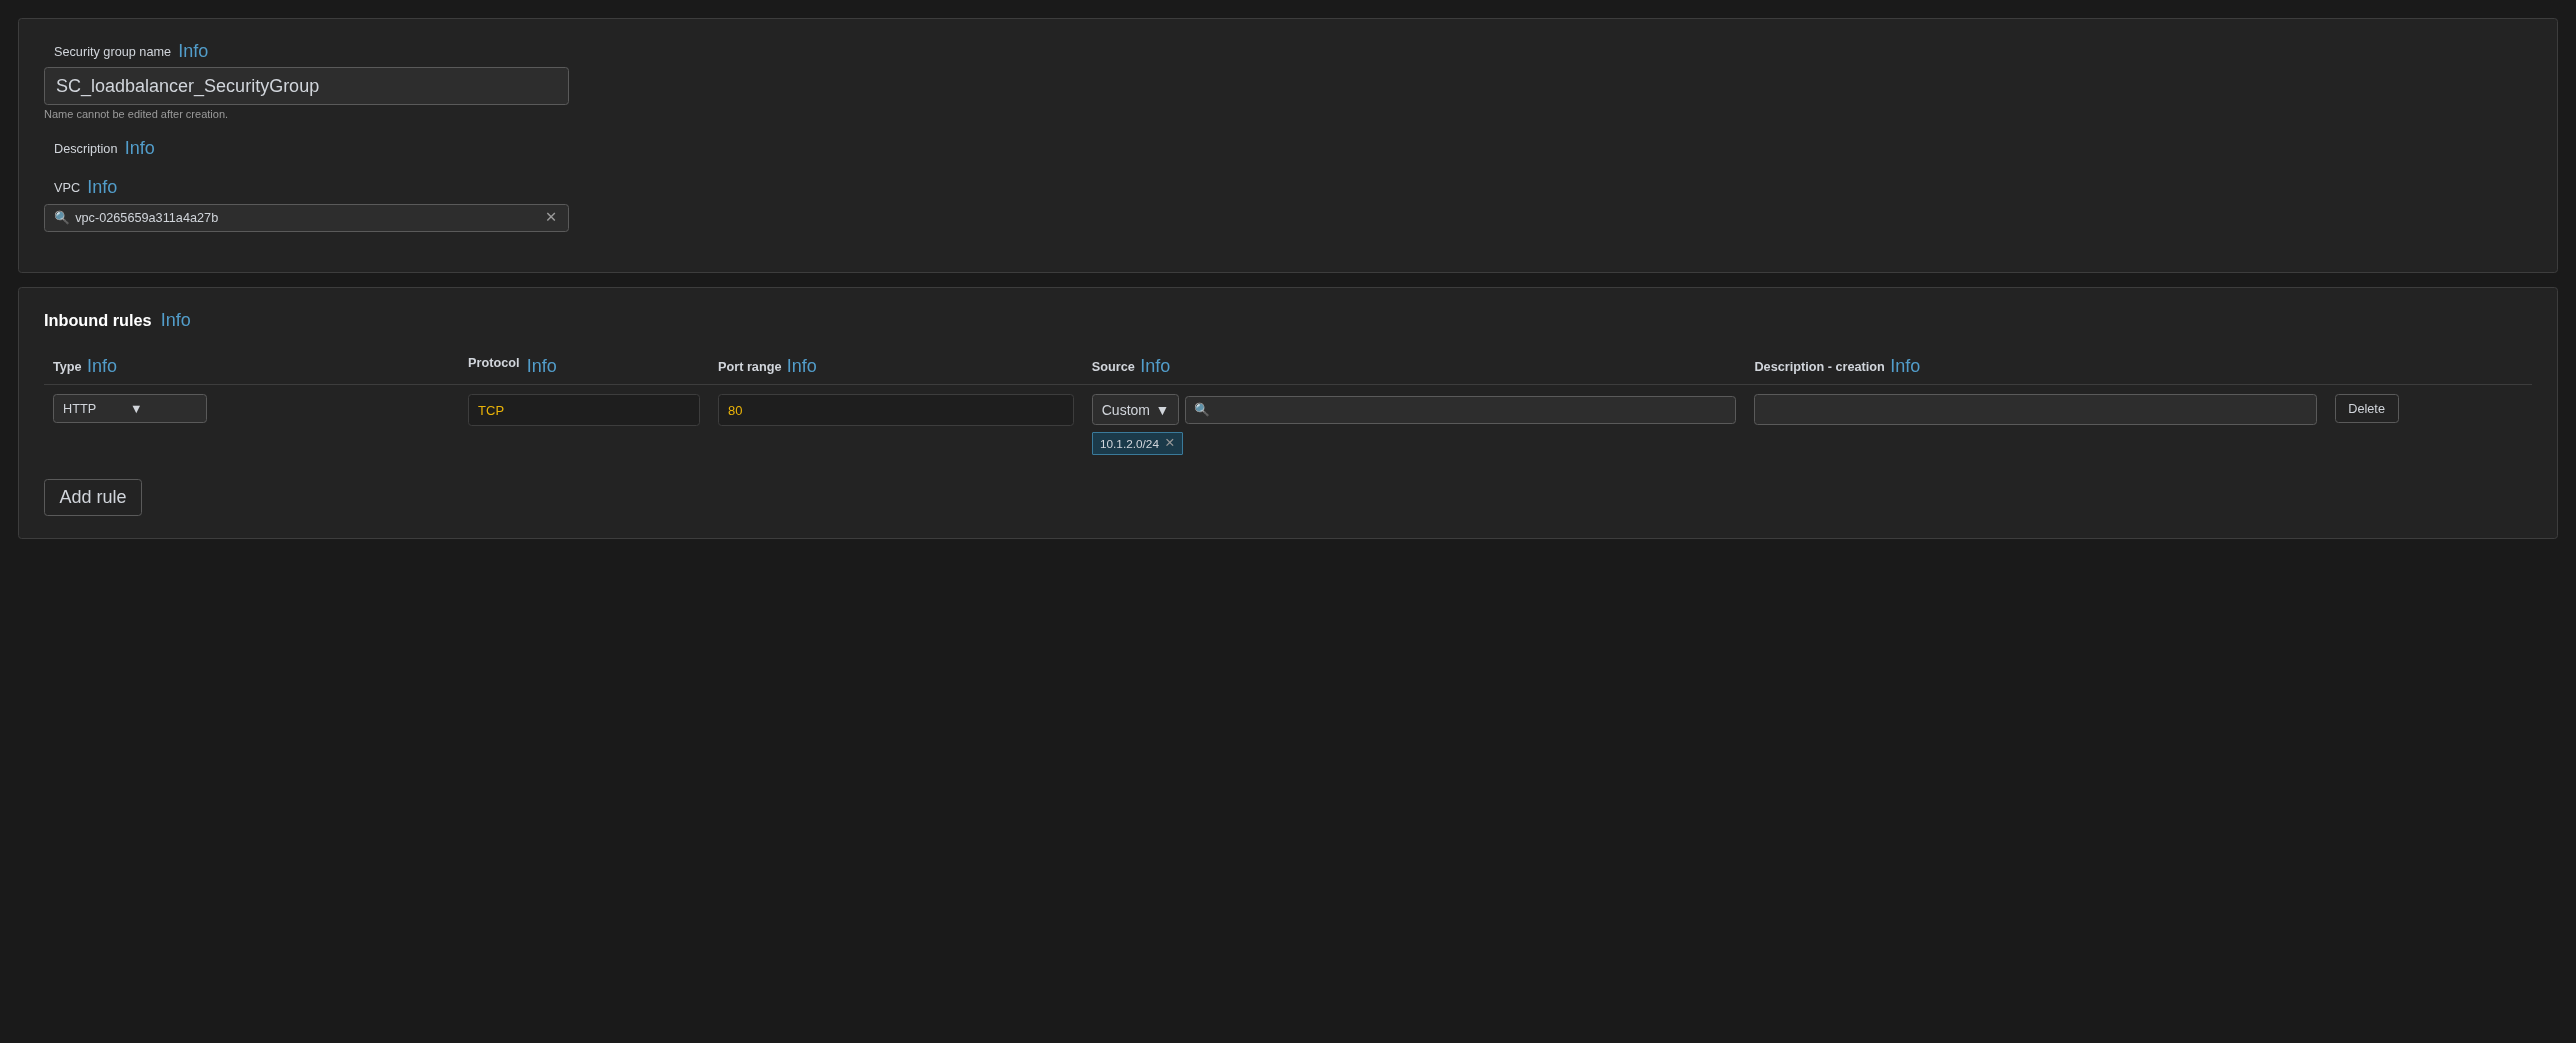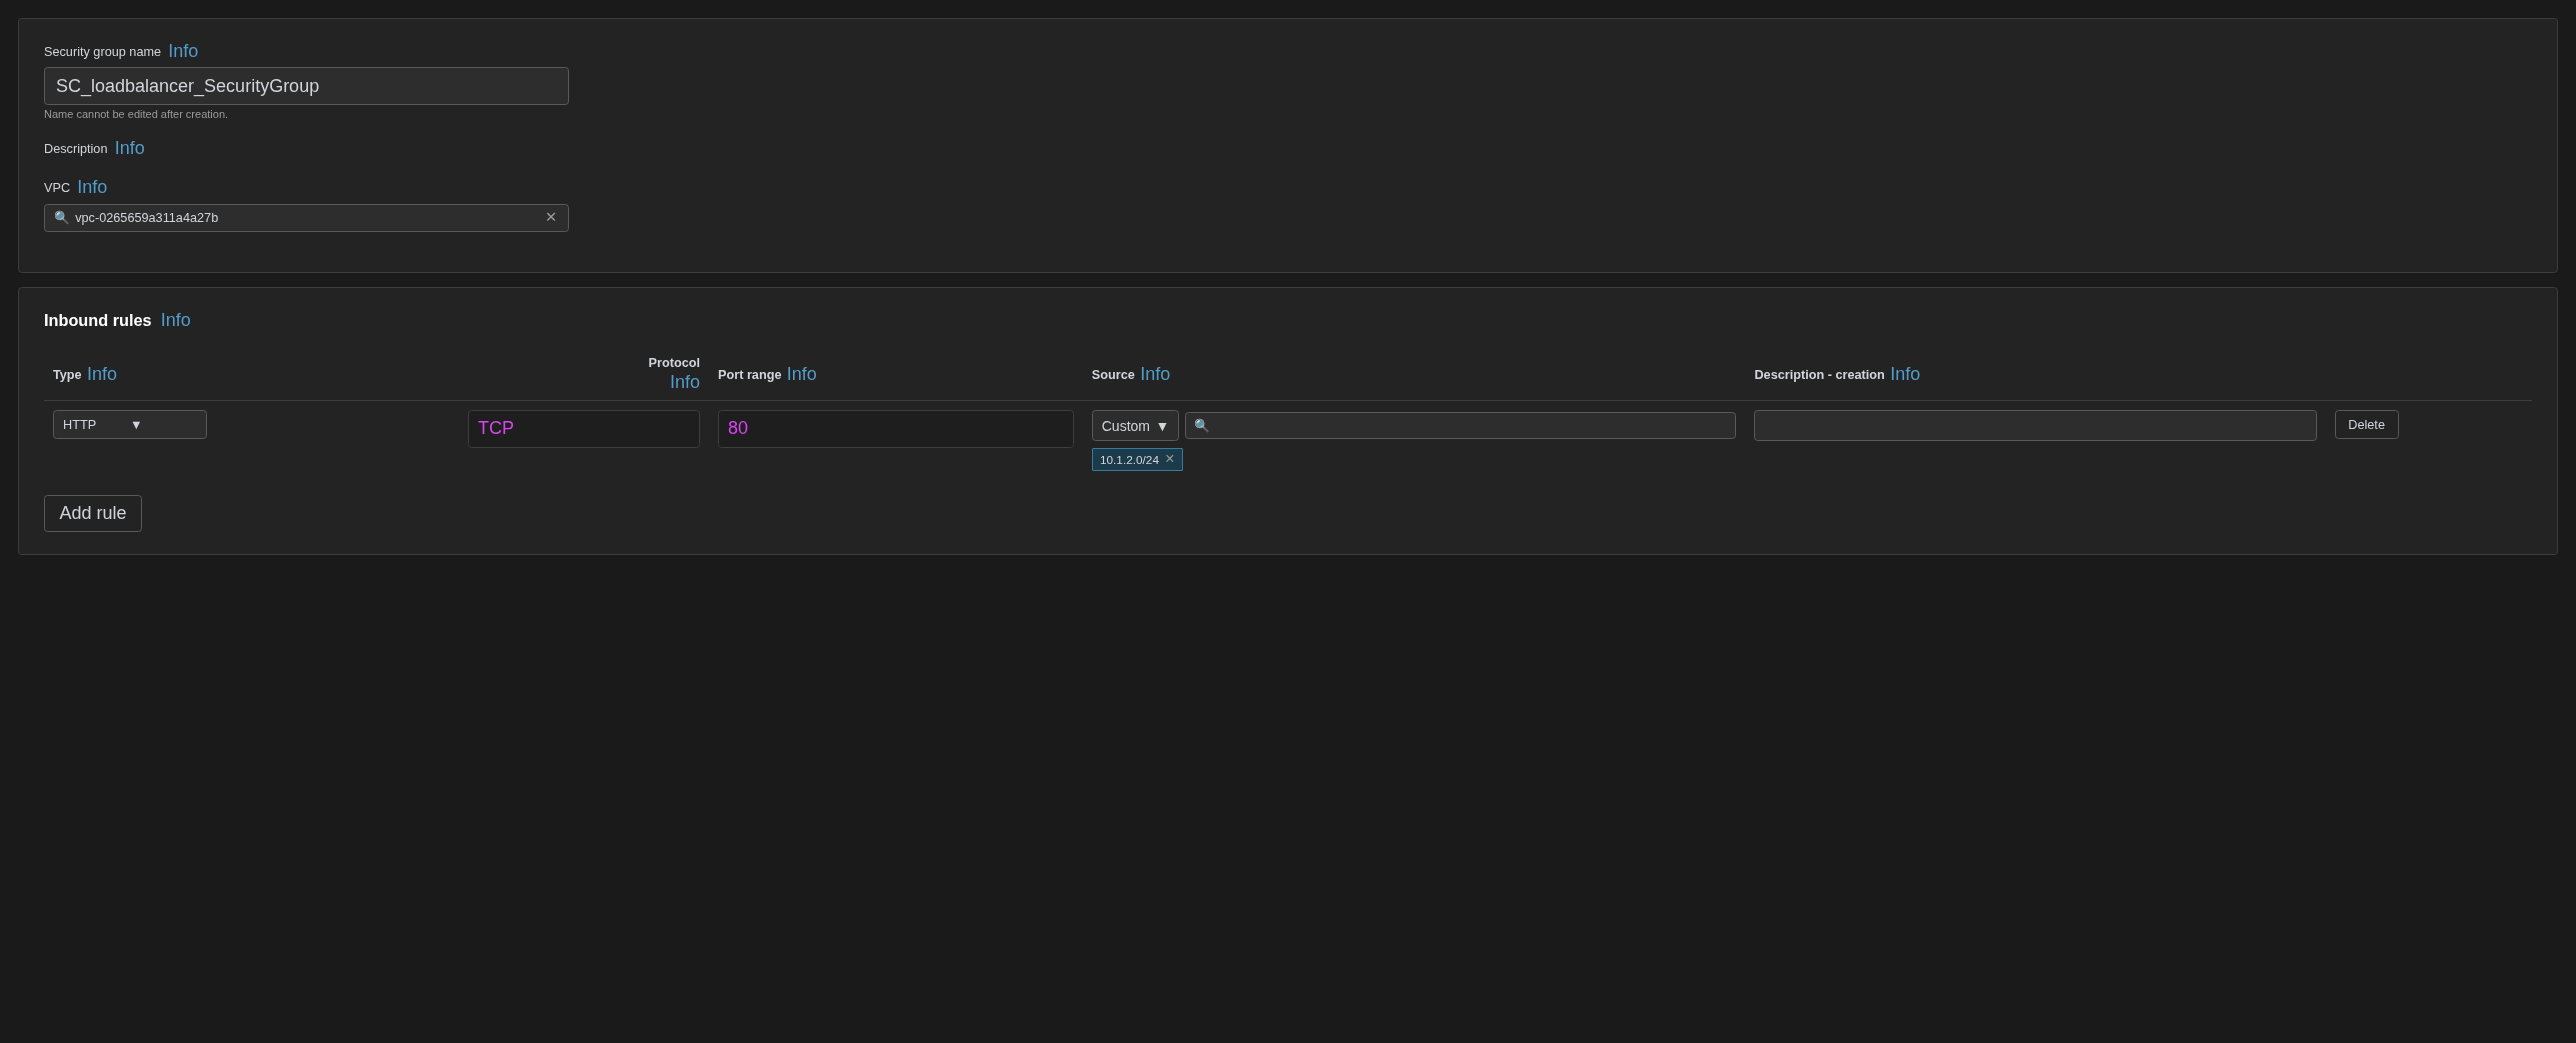--- a/index.html
+++ b/index.html
@@ -30,20 +30,21 @@
     }
 
     .field-label {
       display: flex;
       align-items: center;
       gap: 7.2px;
       margin-bottom: 5.4px;
       color: #d1d5db;
       font-weight: 500;
       font-size: 12.7px;
+      margin-left: 10px;
     }
 
     .info-link {
       color: #529dca;
       font-size: 18px;
       font-weight: 400;
       cursor: pointer;
       text-decoration: none;
     }
 
@@ -165,22 +166,22 @@
     .dropdown-arrow {
       color: #9a9a9a;
       font-size: 11px;
     }
 
     .readonly-input {
       background-color: #1e1e1e;
       border: 0.9px solid #3d3d3d;
       border-radius: 3.6px;
       padding: 7.2px 9px;
-      color: #d946ef;
-      font-size: 18px;
+      color: #eab308;
+      font-size: 13px;
       width: 100%;
     }
 
     .source-wrapper {
       display: flex;
       flex-direction: column;
       gap: 7.2px;
     }
 
     .source-top {
@@ -277,23 +278,21 @@
       color: #d1d5db;
       padding: 7.2px 14.5px;
       font-size: 18px;
       cursor: pointer;
       margin-top: 14.5px;
       font-weight: 500;
     }
 
     .th-stack {
       display: flex;
-      flex-direction: column;
       gap: 1.8px;
-      align-items: flex-end;
     }
 
     .th-row {
       display: flex;
       align-items: center;
     }
   </style>
 </head>
 <body>
 

